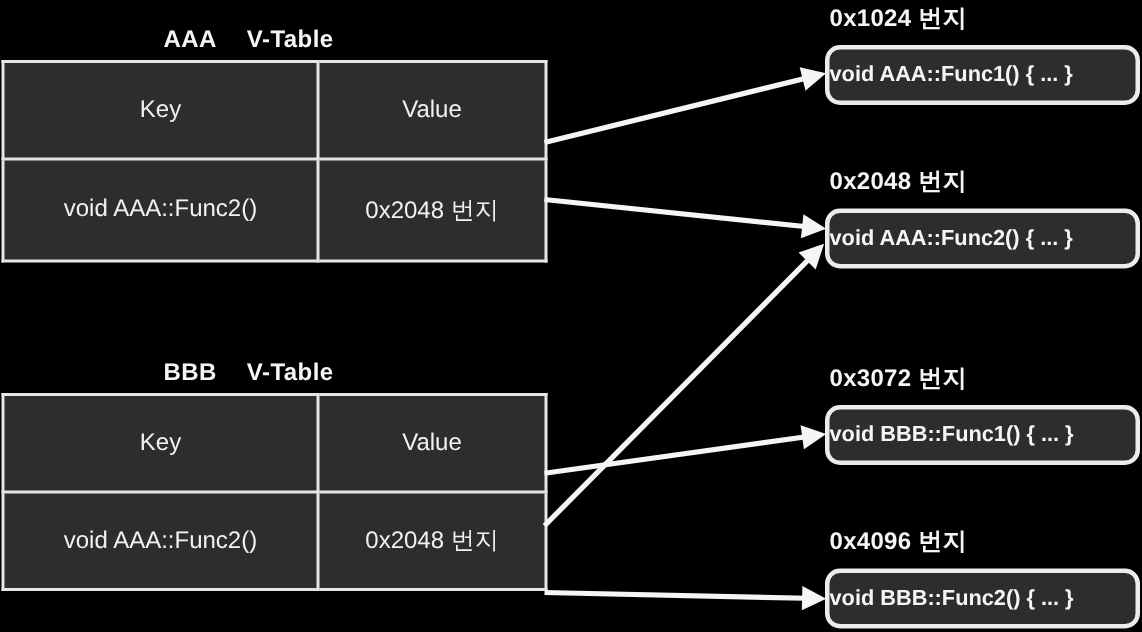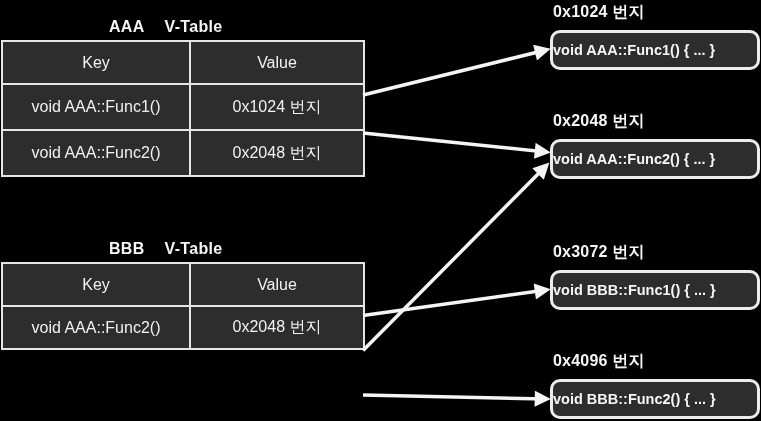--- a/index.html
+++ b/index.html
@@ -13,21 +13,21 @@
   .vtable-wrap{position:absolute;left:1px;width:364px;z-index:2;}
   #table-0{top:14px;}
   #table-1{top:236px;}
   .vtable-title{
     margin-left:108px;height:26px;display:flex;gap:20px;align-items:center;
     font-weight:bold;font-size:16px;color:#f5f5f5;letter-spacing:.3px;
   }
   table.vtable{border-collapse:collapse;table-layout:fixed;width:364px;}
   .vtable th,.vtable td{
     background:#2d2d2d;border:2px solid #e6e6e6;color:#f1f1f1;
-    text-align:center;vertical-align:middle;padding:4px;
+    text-align:center;vertical-align:middle;padding:15px;
     font-size:16px;font-weight:normal;white-space:nowrap;
   }
   .vtable th{height:33px;}
   .vtable td{height:36px;}
   .col-key{width:178px;}
   #table-1 .vtable td{height:33px;}
   #table-1 tbody tr:nth-child(3) td{height:52px;}
 
   
   .mem-wrap{position:absolute;left:550px;width:210px;z-index:2;}
@@ -73,24 +73,20 @@
     </div>
     <table class="vtable">
       <thead>
         <tr>
           <th class="col-key">Key</th>
           <th>Value</th>
         </tr>
       </thead>
       <tbody>
           <tr>
-    <td>void AAA::Func1()</td>
-    <td>0x1024 번지</td>
-  </tr>
-          <tr>
     <td>void AAA::Func2()</td>
     <td>0x2048 번지</td>
   </tr>
         </tbody>
     </table>
   </section>
 
   <section class="vtable-wrap" id="table-1">
     <div class="vtable-title">
       <span class="t-class">BBB</span>

